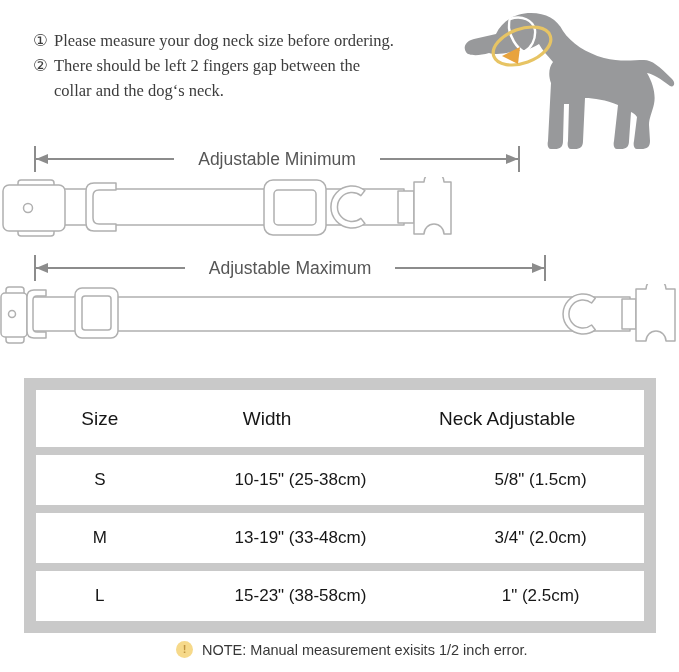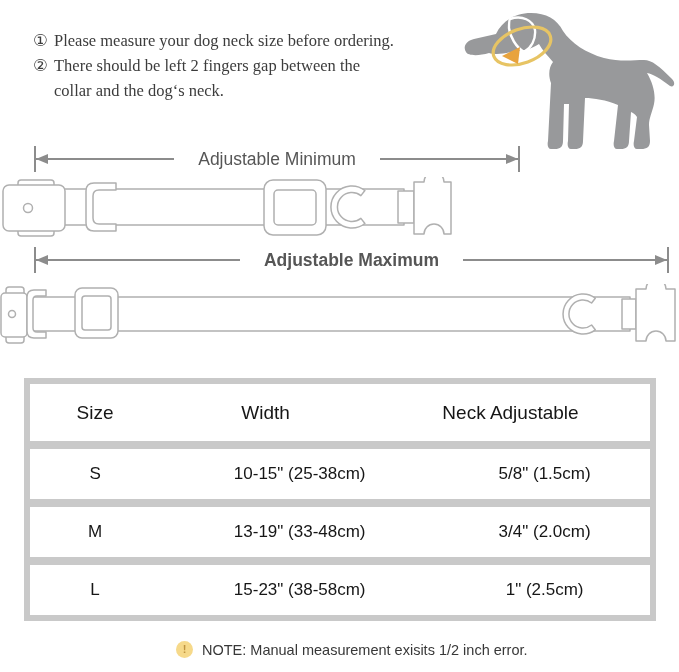--- a/index.html
+++ b/index.html
@@ -11,21 +11,21 @@
   
   .instr{position:absolute;left:33px;top:28px;width:440px;font-size:16.5px;line-height:25px;color:#3c3c3c;}
   .instr-item{display:flex;}
   .instr-marker{flex:0 0 21px;}
   .instr-text{white-space:pre-line;font-family:Liberation Serif, serif;}
   
   .dog-wrap{position:absolute;left:452px;top:2px;width:226px;height:158px;}
   
   .measure{position:absolute;display:flex;align-items:center;height:26px;}
   .measure-min{left:34px;top:146px;width:486px;}
-  .measure-max{left:34px;top:247px;width:635px;font-weight:bold;}
+  .measure-max{left:34px;top:255px;width:512px;}
   .tick{width:2px;height:26px;background:#8c8c8c;flex:0 0 auto;}
   .mline{flex:1;height:0;border-top:2px solid #8c8c8c;position:relative;}
   .mline.left::before{
     content:"";position:absolute;left:0;top:-6px;
     border-top:5px solid transparent;border-bottom:5px solid transparent;
     border-right:12px solid #8c8c8c;
   }
   .mline.right::after{
     content:"";position:absolute;right:0;top:-6px;
     border-top:5px solid transparent;border-bottom:5px solid transparent;
@@ -33,21 +33,21 @@
   }
   .mlabel{margin:0 24px;font-size:17.5px;color:#565656;white-space:nowrap;}
   
   .collar{position:absolute;left:0;}
   .collar-min{top:177px;width:455px;height:62px;}
   .collar-max{top:284px;width:679px;height:62px;}
   .collar svg{display:block;width:100%;height:100%;}
   
   .size-table{
     position:absolute;left:24px;top:378px;width:632px;box-sizing:border-box;
-    background:#c9c9c9;padding:6px;display:flex;flex-direction:column;gap:8px;
+    background:#c9c9c9;padding:12px;display:flex;flex-direction:column;gap:8px;
   }
   .trow{background:#ffffff;display:flex;align-items:center;height:50px;color:#161616;font-size:17px;}
   .trow.thead{height:57px;font-size:19px;}
   .tcell{text-align:center;}
   .c1{width:21%;}.c2{width:45%;}.c3{width:34%;}
   
   .note{position:absolute;left:176px;top:641px;display:flex;align-items:center;gap:9px;}
   .note-icon{
     width:17px;height:17px;border-radius:50%;background:#f6d98a;color:#bf9440;
     font-size:11px;font-weight:bold;line-height:17px;text-align:center;flex:0 0 auto;

